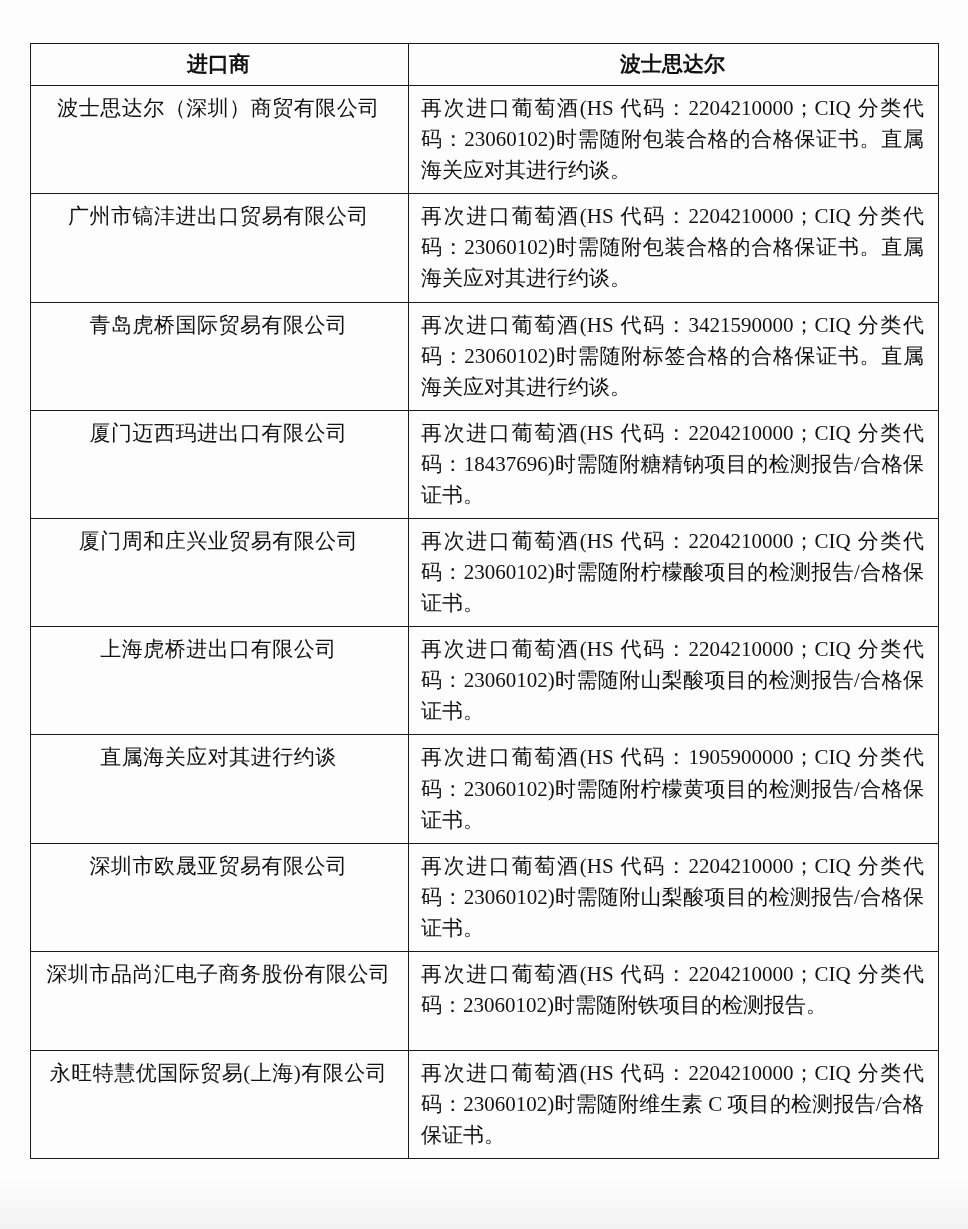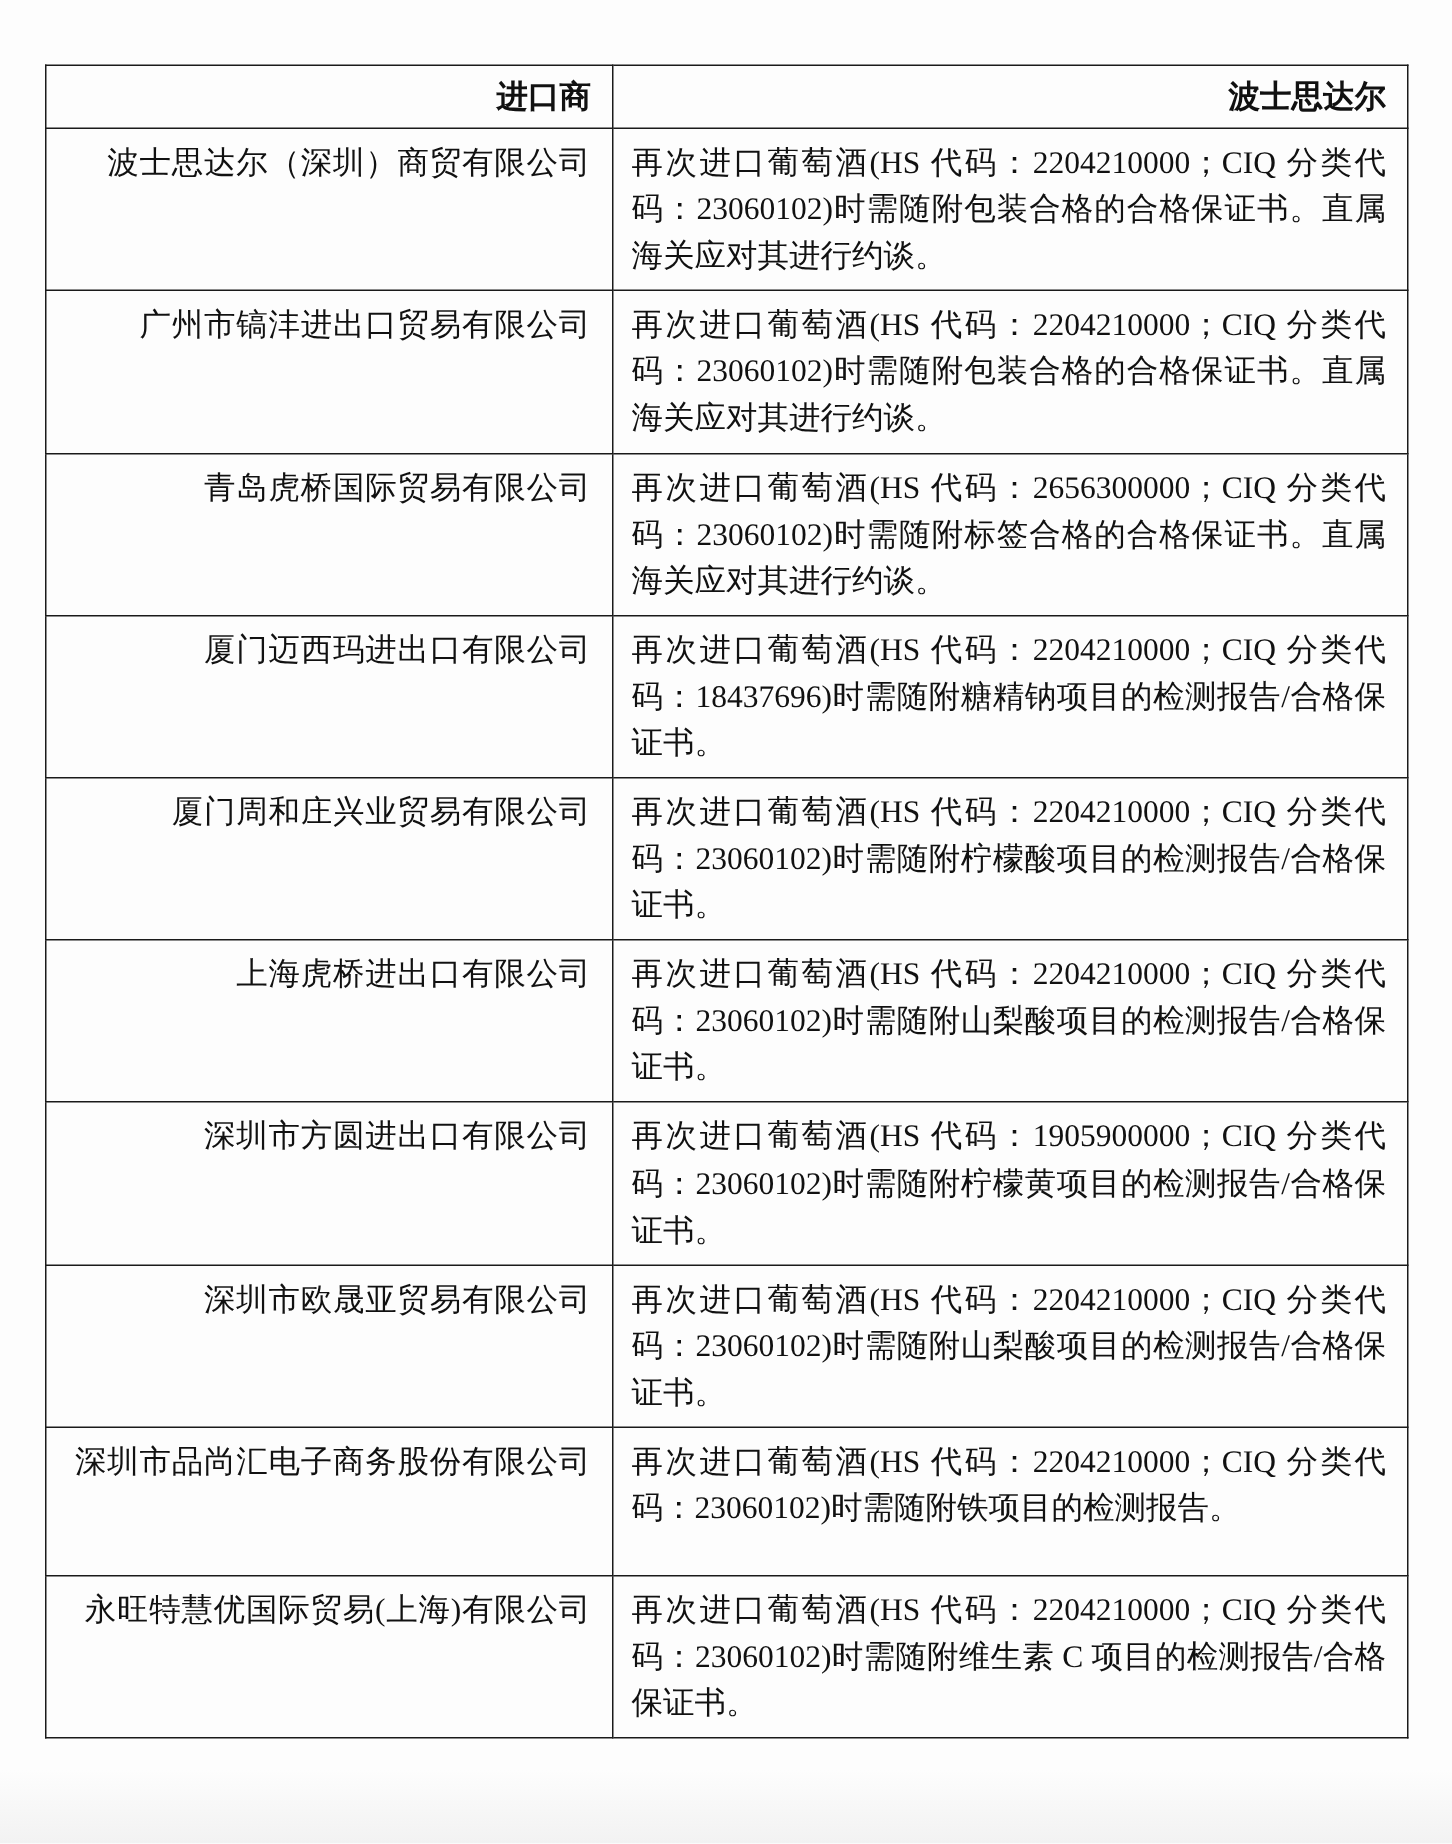--- a/index.html
+++ b/index.html
@@ -22,21 +22,21 @@
   table.control-table {
     border-collapse: collapse;
     table-layout: fixed;
     width: 908px;
   }
   col.col-importer { width: 378px; }
   col.col-measure  { width: 530px; }
   th, td {
     border: 1.6px solid #1a1a1a;
     vertical-align: top;
-    text-align: right;
+    text-align: center;
     padding: 7px 14px 7px 12px;
     font-size: 21px;
     line-height: 1.48;
     overflow: hidden;
   }
   thead th {
     font-weight: bold;
     height: 26px;
     padding-top: 5px;
     padding-bottom: 5px;
@@ -72,36 +72,36 @@
       <tr>
         <td class="importer">波士思达尔（深圳）商贸有限公司</td>
         <td class="measure">再次进口葡萄酒(HS 代码：2204210000；CIQ 分类代码：23060102)时需随附包装合格的合格保证书。直属海关应对其进行约谈。</td>
       </tr>
       <tr>
         <td class="importer">广州市镐沣进出口贸易有限公司</td>
         <td class="measure">再次进口葡萄酒(HS 代码：2204210000；CIQ 分类代码：23060102)时需随附包装合格的合格保证书。直属海关应对其进行约谈。</td>
       </tr>
       <tr>
         <td class="importer">青岛虎桥国际贸易有限公司</td>
-        <td class="measure">再次进口葡萄酒(HS 代码：2656300000；CIQ 分类代码：23060102)时需随附标签合格的合格保证书。直属海关应对其进行约谈。</td>
+        <td class="measure">再次进口葡萄酒(HS 代码：3421590000；CIQ 分类代码：23060102)时需随附标签合格的合格保证书。直属海关应对其进行约谈。</td>
       </tr>
       <tr>
         <td class="importer">厦门迈西玛进出口有限公司</td>
         <td class="measure">再次进口葡萄酒(HS 代码：2204210000；CIQ 分类代码：18437696)时需随附糖精钠项目的检测报告/合格保证书。</td>
       </tr>
       <tr>
         <td class="importer">厦门周和庄兴业贸易有限公司</td>
         <td class="measure">再次进口葡萄酒(HS 代码：2204210000；CIQ 分类代码：23060102)时需随附柠檬酸项目的检测报告/合格保证书。</td>
       </tr>
       <tr>
         <td class="importer">上海虎桥进出口有限公司</td>
         <td class="measure">再次进口葡萄酒(HS 代码：2204210000；CIQ 分类代码：23060102)时需随附山梨酸项目的检测报告/合格保证书。</td>
       </tr>
       <tr>
-        <td class="importer">深圳市方圆进出口有限公司</td>
+        <td class="importer">直属海关应对其进行约谈</td>
         <td class="measure">再次进口葡萄酒(HS 代码：1905900000；CIQ 分类代码：23060102)时需随附柠檬黄项目的检测报告/合格保证书。</td>
       </tr>
       <tr>
         <td class="importer">深圳市欧晟亚贸易有限公司</td>
         <td class="measure">再次进口葡萄酒(HS 代码：2204210000；CIQ 分类代码：23060102)时需随附山梨酸项目的检测报告/合格保证书。</td>
       </tr>
       <tr>
         <td class="importer">深圳市品尚汇电子商务股份有限公司</td>
         <td class="measure">再次进口葡萄酒(HS 代码：2204210000；CIQ 分类代码：23060102)时需随附铁项目的检测报告。</td>
       </tr>

